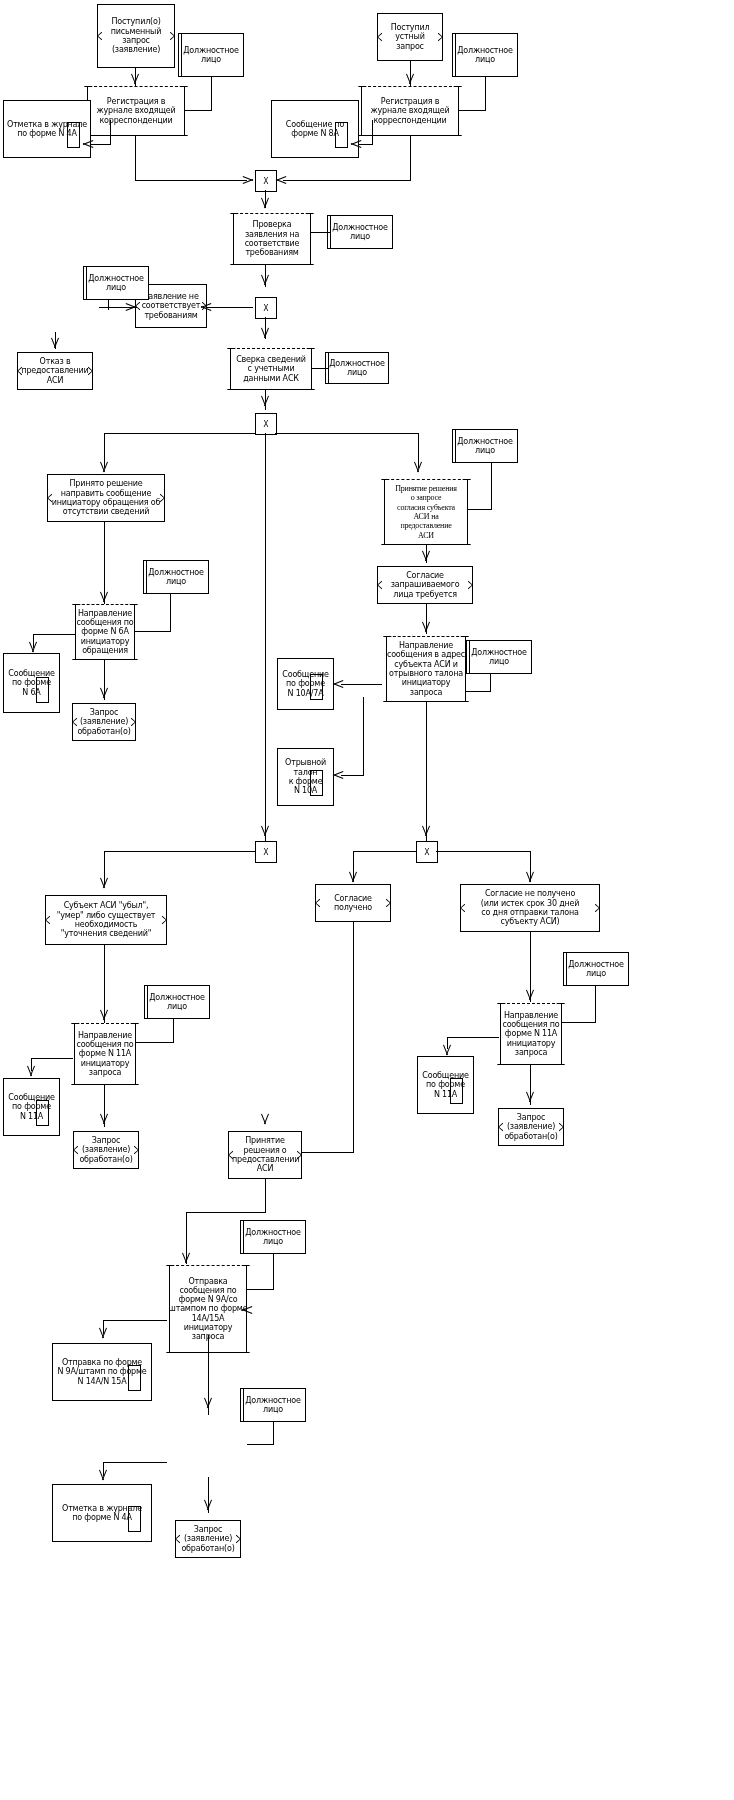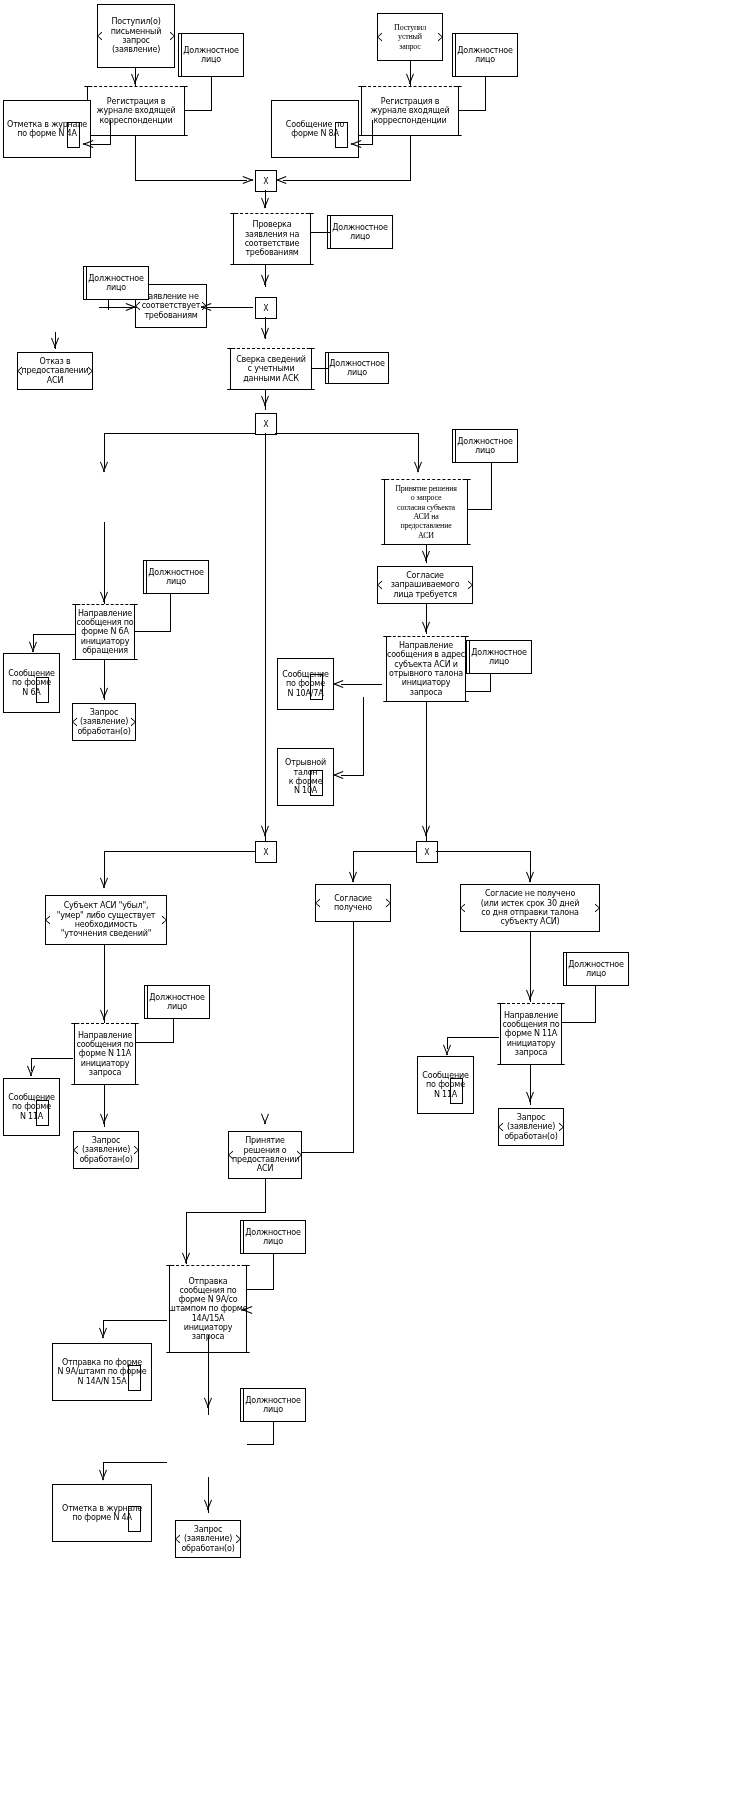--- a/index.html
+++ b/index.html
@@ -97,21 +97,21 @@
 
   <div class="node doc" style="left:3px;top:100px;width:88px;height:58px;">
     <span class="t">Отметка в журнале
 по форме N 4А</span>
       <span class="glyph"></span>
   </div>
   <div class="ln h" style="left:91px;top:144px;width:20px;"></div>
   <div class="ln v" style="left:110px;top:120px;height:25px;"></div>
   <div class="vr" style="left:84px;top:139px;"></div>
 
-  <div class="node ev" style="left:377px;top:13px;width:66px;height:48px;font-family:Liberation Serif, serif;">
+  <div class="node ev" style="left:377px;top:13px;width:66px;height:48px;">
       <span class="t">Поступил
 устный
 запрос</span>
     </div>
   <div class="node role" style="left:452px;top:33px;width:66px;height:44px;">
       <span class="t">Должностное
 лицо</span>
     </div>
 
   <div class="ln v" style="left:410px;top:61px;height:25px;"></div>
@@ -235,20 +235,26 @@
   <div class="ln h" style="left:104px;top:433px;width:152px;"></div>
   <div class="ln v" style="left:104px;top:433px;height:35px;"></div>
   <div class="vh" style="left:99px;top:462px;"></div>
 
   <div class="ln h" style="left:275px;top:433px;width:143px;"></div>
   <div class="ln v" style="left:418px;top:433px;height:35px;"></div>
   <div class="vh" style="left:413px;top:462px;"></div>
 
   <div class="ln v" style="left:265px;top:433px;height:415px;"></div>
 
+  <div class="node ev" style="left:47px;top:474px;width:118px;height:48px;">
+      <span class="t">Принято решение
+направить сообщение
+инициатору обращения об
+отсутствии сведений</span>
+    </div>
   <div class="ln v" style="left:104px;top:522px;height:82px;"></div>
   <div class="vh" style="left:99px;top:592px;"></div>
 
   <div class="node act" style="left:69px;top:604px;width:72px;height:56px;">
     <span class="inner"></span>
       <span class="dtop"></span>
       <span class="dbot"></span>
     <span class="c c1"></span>
       <span class="c c2"></span>
       <span class="c c3"></span>

